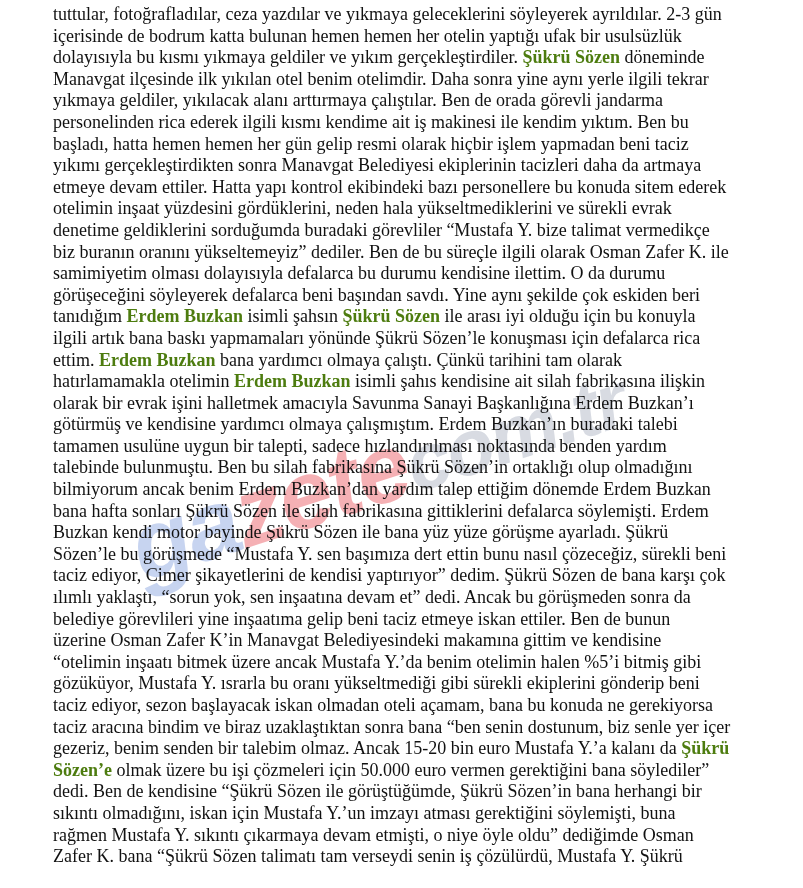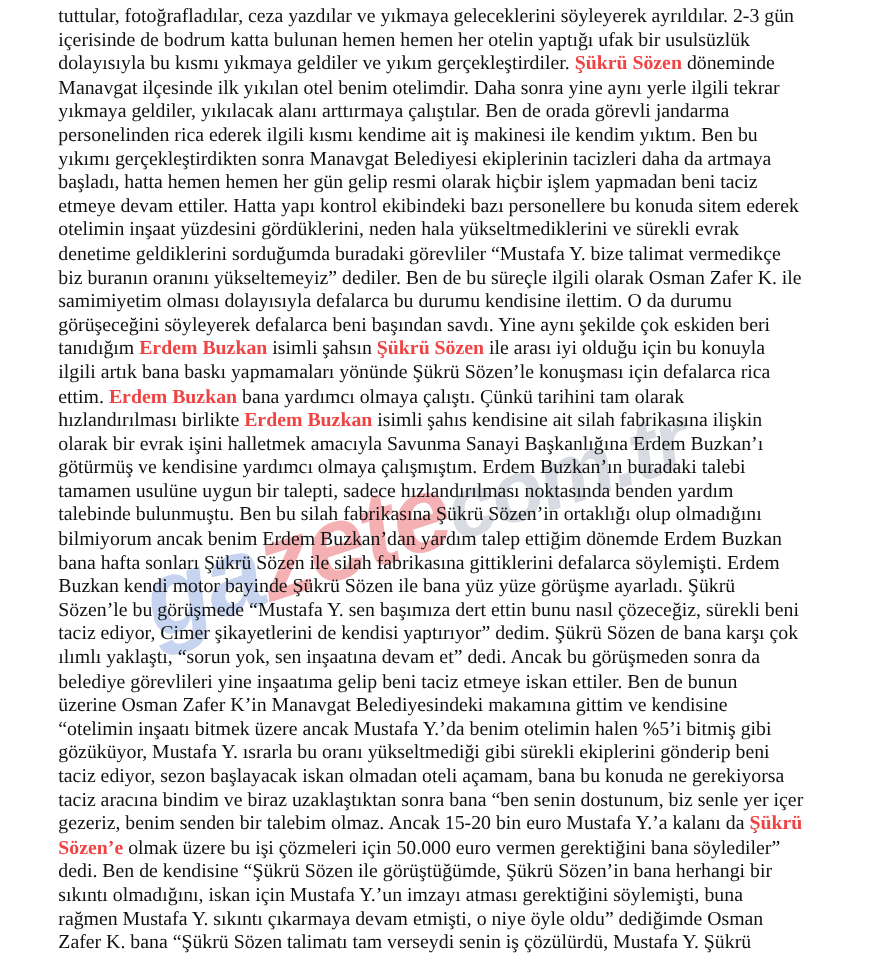--- a/index.html
+++ b/index.html
@@ -21,21 +21,21 @@
       font-family: "Liberation Serif", "DejaVu Serif", serif;
       font-size: 18px;
       line-height: 21.6px;
       color: #111111;
     }
     .line {
       display: block;
       white-space: nowrap;
       height: 21.6px;
     }
-    .line b { font-weight: bold; color: #ef4444; }
+    .line b { font-weight: bold; color: #4d7c0f; }
     .watermark {
       position: absolute;
       left: 120px;
       top: 395px;
       width: 520px;
       height: 150px;
       transform: rotate(-18deg);
       transform-origin: center;
       pointer-events: none;
       opacity: 0.38;
@@ -58,32 +58,32 @@
   <span class="wm-a">ga</span><span class="wm-b">zete</span><span class="wm-c">com.tr</span>
 </div>
 
 <div class="page" id="doc">
     <span class="line"><span>tuttular, fotoğrafladılar, ceza yazdılar ve yıkmaya geleceklerini söyleyerek ayrıldılar. 2-3 gün</span></span>
     <span class="line"><span>içerisinde de bodrum katta bulunan hemen hemen her otelin yaptığı ufak bir usulsüzlük</span></span>
     <span class="line"><span>dolayısıyla bu kısmı yıkmaya geldiler ve yıkım gerçekleştirdiler. </span><b>Şükrü Sözen</b><span> döneminde</span></span>
     <span class="line"><span>Manavgat ilçesinde ilk yıkılan otel benim otelimdir. Daha sonra yine aynı yerle ilgili tekrar</span></span>
     <span class="line"><span>yıkmaya geldiler, yıkılacak alanı arttırmaya çalıştılar. Ben de orada görevli jandarma</span></span>
     <span class="line"><span>personelinden rica ederek ilgili kısmı kendime ait iş makinesi ile kendim yıktım. Ben bu</span></span>
+    <span class="line"><span>başladı, hatta hemen hemen her gün gelip resmi olarak hiçbir işlem yapmadan beni taciz</span></span>
     <span class="line"><span>yıkımı gerçekleştirdikten sonra Manavgat Belediyesi ekiplerinin tacizleri daha da artmaya</span></span>
-    <span class="line"><span>başladı, hatta hemen hemen her gün gelip resmi olarak hiçbir işlem yapmadan beni taciz</span></span>
     <span class="line"><span>etmeye devam ettiler. Hatta yapı kontrol ekibindeki bazı personellere bu konuda sitem ederek</span></span>
     <span class="line"><span>otelimin inşaat yüzdesini gördüklerini, neden hala yükseltmediklerini ve sürekli evrak</span></span>
     <span class="line"><span>denetime geldiklerini sorduğumda buradaki görevliler “Mustafa Y. bize talimat vermedikçe</span></span>
     <span class="line"><span>biz buranın oranını yükseltemeyiz” dediler. Ben de bu süreçle ilgili olarak Osman Zafer K. ile</span></span>
     <span class="line"><span>samimiyetim olması dolayısıyla defalarca bu durumu kendisine ilettim. O da durumu</span></span>
     <span class="line"><span>görüşeceğini söyleyerek defalarca beni başından savdı. Yine aynı şekilde çok eskiden beri</span></span>
     <span class="line"><span>tanıdığım </span><b>Erdem Buzkan</b><span> isimli şahsın </span><b>Şükrü Sözen</b><span> ile arası iyi olduğu için bu konuyla</span></span>
     <span class="line"><span>ilgili artık bana baskı yapmamaları yönünde Şükrü Sözen’le konuşması için defalarca rica</span></span>
     <span class="line"><span>ettim. </span><b>Erdem Buzkan</b><span> bana yardımcı olmaya çalıştı. Çünkü tarihini tam olarak</span></span>
-    <span class="line"><span>hızlandırılması birlikte </span><b>Erdem Buzkan</b><span> isimli şahıs kendisine ait silah fabrikasına ilişkin</span></span>
+    <span class="line"><span>hatırlamamakla otelimin </span><b>Erdem Buzkan</b><span> isimli şahıs kendisine ait silah fabrikasına ilişkin</span></span>
     <span class="line"><span>olarak bir evrak işini halletmek amacıyla Savunma Sanayi Başkanlığına Erdem Buzkan’ı</span></span>
     <span class="line"><span>götürmüş ve kendisine yardımcı olmaya çalışmıştım. Erdem Buzkan’ın buradaki talebi</span></span>
     <span class="line"><span>tamamen usulüne uygun bir talepti, sadece hızlandırılması noktasında benden yardım</span></span>
     <span class="line"><span>talebinde bulunmuştu. Ben bu silah fabrikasına Şükrü Sözen’in ortaklığı olup olmadığını</span></span>
     <span class="line"><span>bilmiyorum ancak benim Erdem Buzkan’dan yardım talep ettiğim dönemde Erdem Buzkan</span></span>
     <span class="line"><span>bana hafta sonları Şükrü Sözen ile silah fabrikasına gittiklerini defalarca söylemişti. Erdem</span></span>
     <span class="line"><span>Buzkan kendi motor bayinde Şükrü Sözen ile bana yüz yüze görüşme ayarladı. Şükrü</span></span>
     <span class="line"><span>Sözen’le bu görüşmede “Mustafa Y. sen başımıza dert ettin bunu nasıl çözeceğiz, sürekli beni</span></span>
     <span class="line"><span>taciz ediyor, Cimer şikayetlerini de kendisi yaptırıyor” dedim. Şükrü Sözen de bana karşı çok</span></span>
     <span class="line"><span>ılımlı yaklaştı, “sorun yok, sen inşaatına devam et” dedi. Ancak bu görüşmeden sonra da</span></span>

